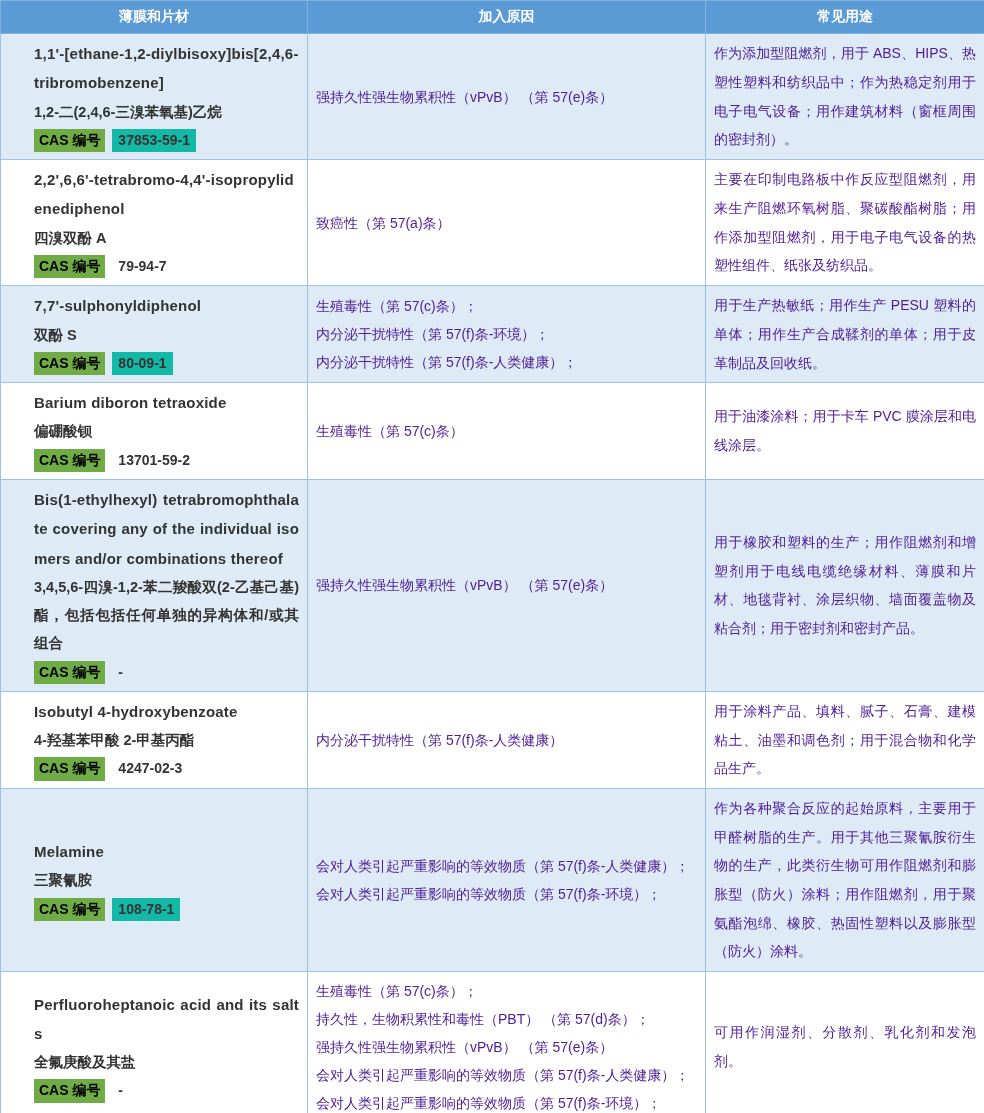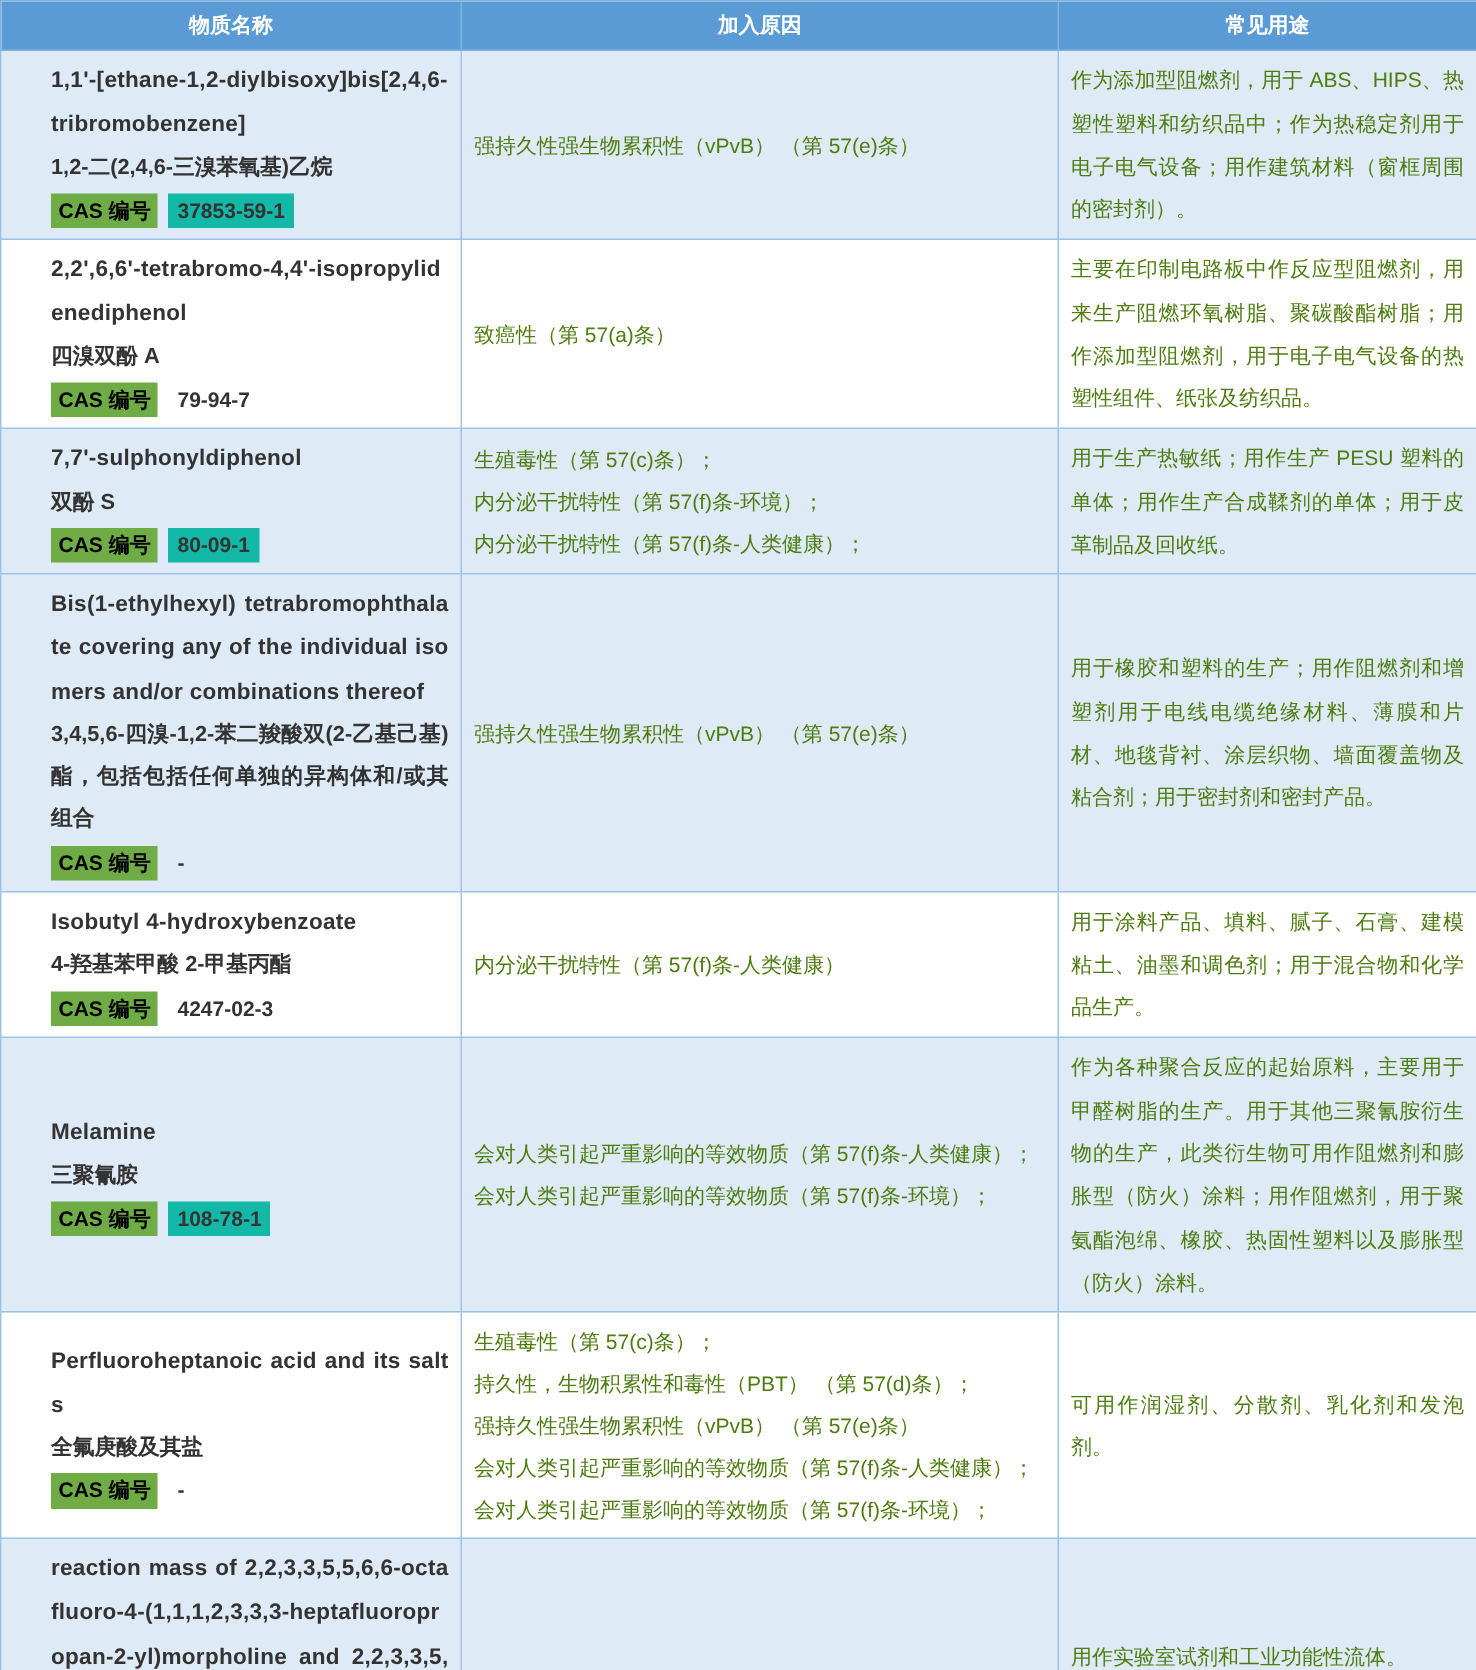--- a/index.html
+++ b/index.html
@@ -22,21 +22,21 @@
     font-weight: bold;
     height: 33px;
     text-align: center;
     border: 1px solid #7fb2df;
     padding: 0;
   }
   .svhc td {
     border: 1px solid #9cc3e6;
     vertical-align: middle;
     font-size: 14px;
-    color: #4d7c0f;
+    color: #4c1d95;
     padding: 5px 8px;
     background: #ffffff;
   }
   .svhc tr.alt td { background: #deeaf6; }
   td.name-cell {
     font-weight: bold;
     color: #333333;
     padding-left: 33px;
   }
   .name-en {
@@ -87,21 +87,21 @@
 <body>
 
 <table class="svhc">
   <colgroup>
     <col style="width:307px">
     <col style="width:398px">
     <col style="width:279px">
   </colgroup>
   <thead>
     <tr>
-      <th>物质名称</th>
+      <th>薄膜和片材</th>
       <th>加入原因</th>
       <th>常见用途</th>
     </tr>
   </thead>
   <tbody>
       <tr class="alt">
     <td class="name-cell">
       <span class="name-en">1,1'-[ethane-1,2-diylbisoxy]bis[2,4,6-tribromobenzene]</span>
       <span class="name-zh">1,2-二(2,4,6-三溴苯氧基)乙烷</span>
       <span class="cas-line">
@@ -137,20 +137,34 @@
         <span class="cas-num hl">80-09-1</span>
       </span>
     </td>
     <td class="reason-cell">
           <div>生殖毒性（第 57(c)条）；</div>
           <div>内分泌干扰特性（第 57(f)条-环境）；</div>
           <div>内分泌干扰特性（第 57(f)条-人类健康）；</div>
         </td>
     <td class="uses-cell">用于生产热敏纸；用作生产 PESU 塑料的单体；用作生产合成鞣剂的单体；用于皮革制品及回收纸。</td>
   </tr>
+      <tr>
+    <td class="name-cell">
+      <span class="name-en">Barium diboron tetraoxide</span>
+      <span class="name-zh">偏硼酸钡</span>
+      <span class="cas-line">
+        <span class="cas-badge"><span>CAS 编号</span></span>
+        <span class="cas-num">13701-59-2</span>
+      </span>
+    </td>
+    <td class="reason-cell">
+          <div>生殖毒性（第 57(c)条）</div>
+        </td>
+    <td class="uses-cell">用于油漆涂料；用于卡车 PVC 膜涂层和电线涂层。</td>
+  </tr>
       <tr class="alt">
     <td class="name-cell">
       <span class="name-en">Bis(1-ethylhexyl) tetrabromophthalate covering any of the individual isomers and/or combinations thereof</span>
       <span class="name-zh">3,4,5,6-四溴-1,2-苯二羧酸双(2-乙基己基)酯，包括包括任何单独的异构体和/或其组合</span>
       <span class="cas-line">
         <span class="cas-badge"><span>CAS 编号</span></span>
         <span class="cas-num">-</span>
       </span>
     </td>
     <td class="reason-cell">

